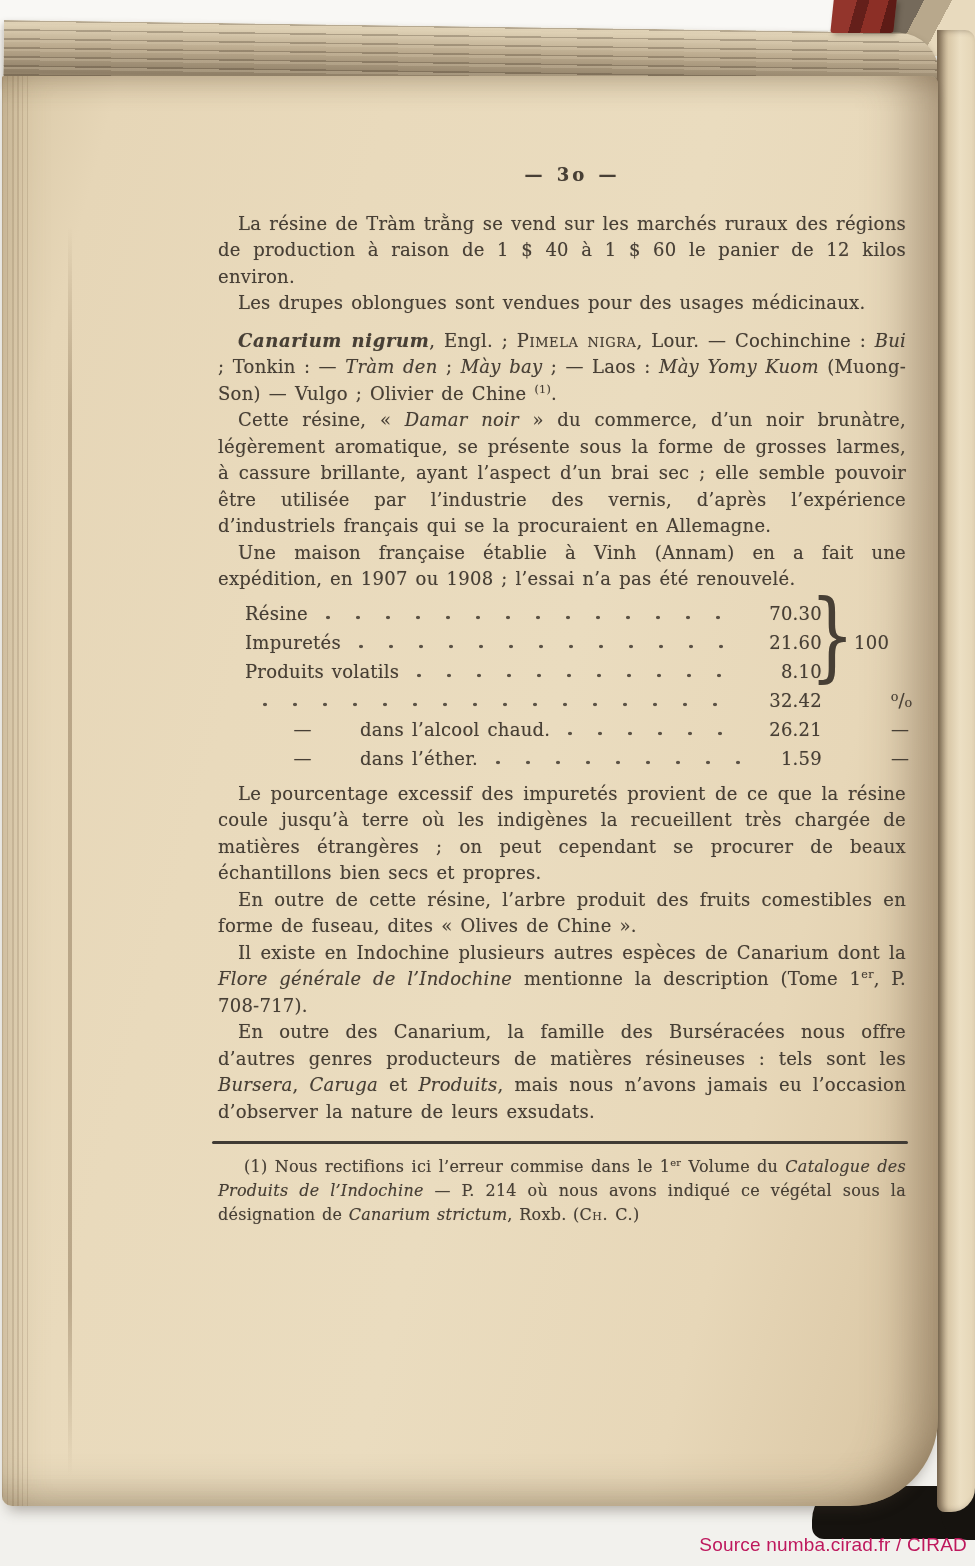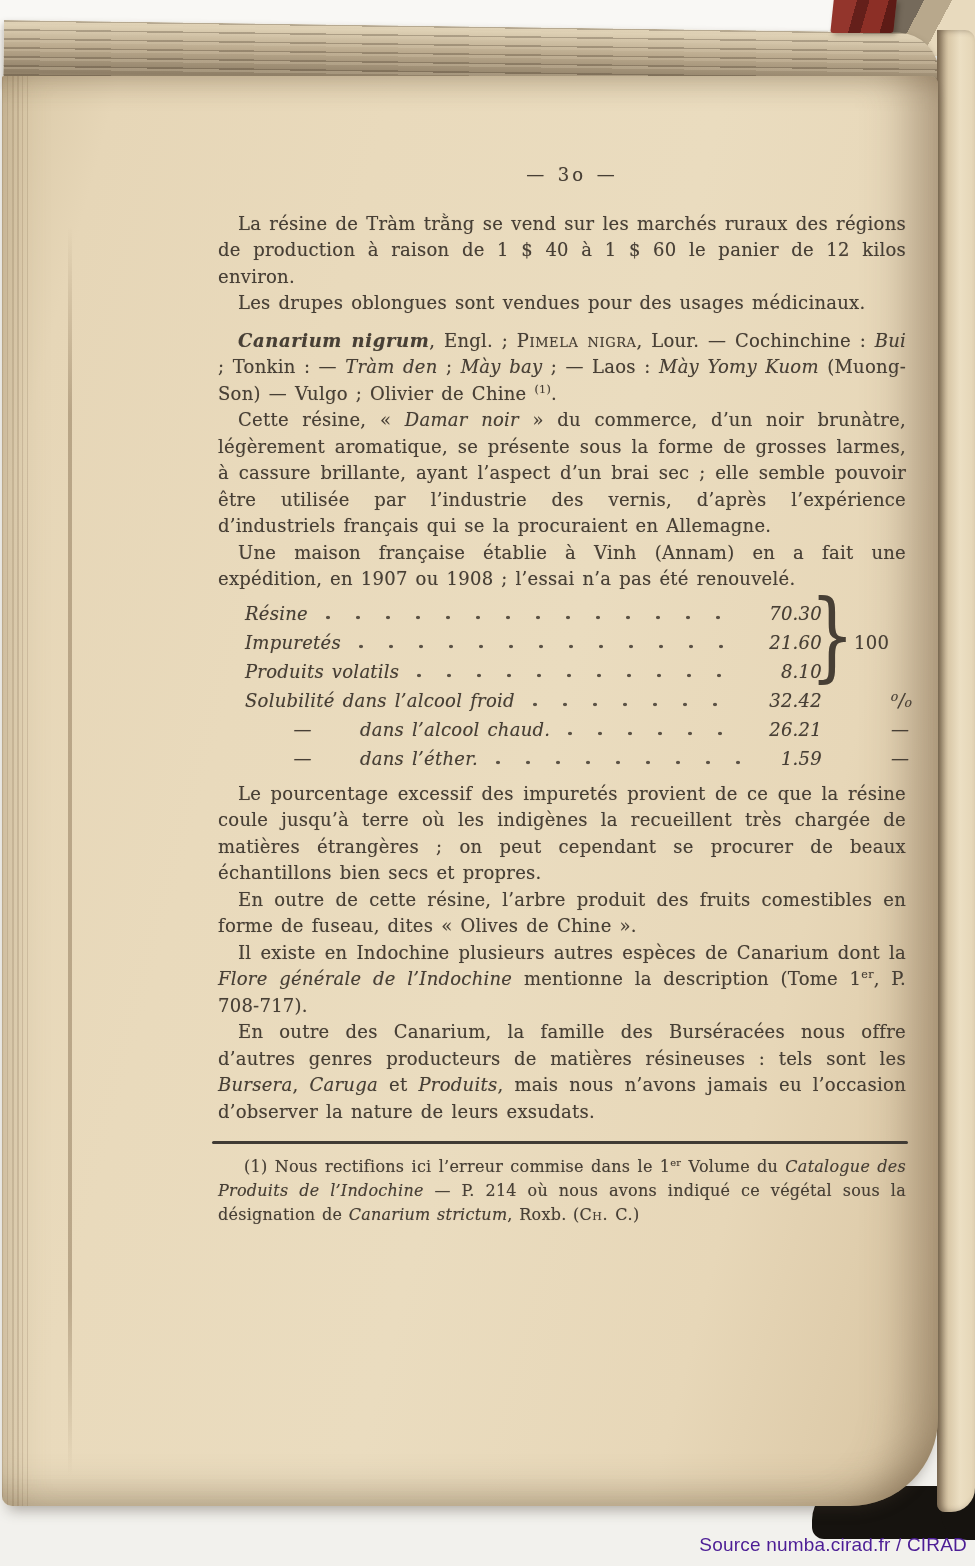--- a/index.html
+++ b/index.html
@@ -54,52 +54,52 @@
     transform:skewX(-6deg);
     background:linear-gradient(100deg,#93352c 0 34%,#641f1a 34% 52%,#8c2f26 52% 80%,#5d1b16 80%);
     border-radius:0 0 3px 3px;
     box-shadow:3px 2px 5px rgba(40,30,20,.35);}
   
   .content{position:absolute; left:216px; top:86px; width:688px;
     color:#47402f; color:#473f35;
     font-size:18px; line-height:26.5px; text-align:justify;
     letter-spacing:.25px; word-spacing:2px;
     text-shadow:0 0 .7px rgba(71,63,53,.45);}
-  .page-number{text-align:center; letter-spacing:3px; text-indent:0;}
+  .page-number{text-align:center; letter-spacing:3px; text-indent:0;font-weight:bold;}
   .para{margin:0; text-indent:20px;}
   .m-top-sm{margin-top:11px;}
   .m-top-md{margin-top:14px;}
   .m-top-p1{margin-top:22px;}
   .s-i{font-style:italic;}
   .s-b{font-weight:bold; letter-spacing:.6px;font-style:italic;}
   .s-sc{font-variant:small-caps; letter-spacing:.6px;}
   .s-sup{vertical-align:super; font-size:.62em; line-height:0;}
   
   .analysis-table{position:relative; margin:6px 0 8px 0;}
   .a-row{position:relative; display:flex; align-items:baseline;
-    height:29px; line-height:29px; padding-left:27px; padding-right:84px;font-style:italic;}
+    height:29px; line-height:29px; padding-left:27px; padding-right:84px;}
   .a-dash{display:inline-block; width:115px; text-align:center; flex:0 0 auto;}
   .a-dash:empty{display:none;}
   .a-label{flex:0 0 auto; white-space:nowrap;}
   .a-leader{flex:1 1 auto; height:5px; align-self:flex-end; margin:0 12px 8px 14px;
     background-image:radial-gradient(circle at 2px 2.5px, rgba(68,60,50,.85) 1.6px, rgba(0,0,0,0) 2.1px);
     background-size:30px 5px; background-repeat:repeat-x; background-position:4px 0;}
   .a-value{flex:0 0 auto; width:70px; text-align:right; white-space:nowrap;}
   .a-unit{position:absolute; left:648px; top:0; width:64px; white-space:nowrap;margin-left:25px;}
   .brace{position:absolute; left:592px; top:-10px; height:92px;
     font-size:97px; line-height:94px; font-weight:400;
     transform:scaleX(.72); transform-origin:left center; color:#473f35;}
   .brace-total{position:absolute; left:636px; top:29px; line-height:29px;}
   
   .footnote-rule{height:2.5px; background:#403b34; margin:16px 0 0 -6px; width:calc(100% + 8px);
     border-radius:2px;}
   .footnote{margin:11px 0 0 0; font-size:16px; line-height:24px; text-indent:26px; word-spacing:1.2px;}
   
   .credit{position:absolute; top:1534px; right:8px;
-    font-family:"Liberation Sans", sans-serif; font-size:19px; color:#4c1d95; letter-spacing:.2px;}
+    font-family:"Liberation Sans", sans-serif; font-size:19px; color:#be185d; letter-spacing:.2px;}
 </style>
 </head>
 <body>
 
 <div class="canvas">
 
   <div class="black-blob"></div>
   <div class="black-right"></div>
   <div class="top-strip"></div>
   <div class="tr-corner"></div>
@@ -147,21 +147,20 @@
         <div class="a-row">
 
           <span class="a-label">Produits volatils</span>
           <span class="a-leader"></span>
           <span class="a-value">8.10</span>
           <span class="a-unit"></span>
         </div>
 
         <div class="a-row">
 
-          <span class="a-label">Solubilité dans l’alcool froid</span>
           <span class="a-leader"></span>
           <span class="a-value">32.42</span>
           <span class="a-unit">⁰/₀</span>
         </div>
 
         <div class="a-row">
           <span class="a-dash">—</span>
           <span class="a-label">dans l’alcool chaud.</span>
           <span class="a-leader"></span>
           <span class="a-value">26.21</span>

